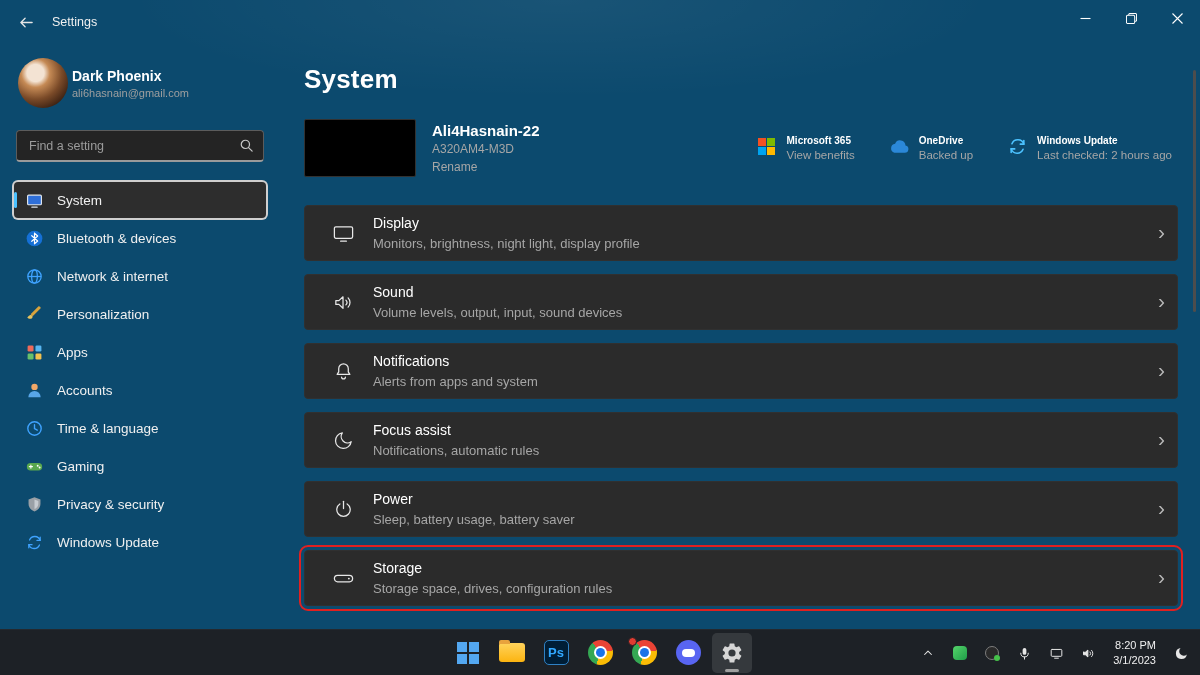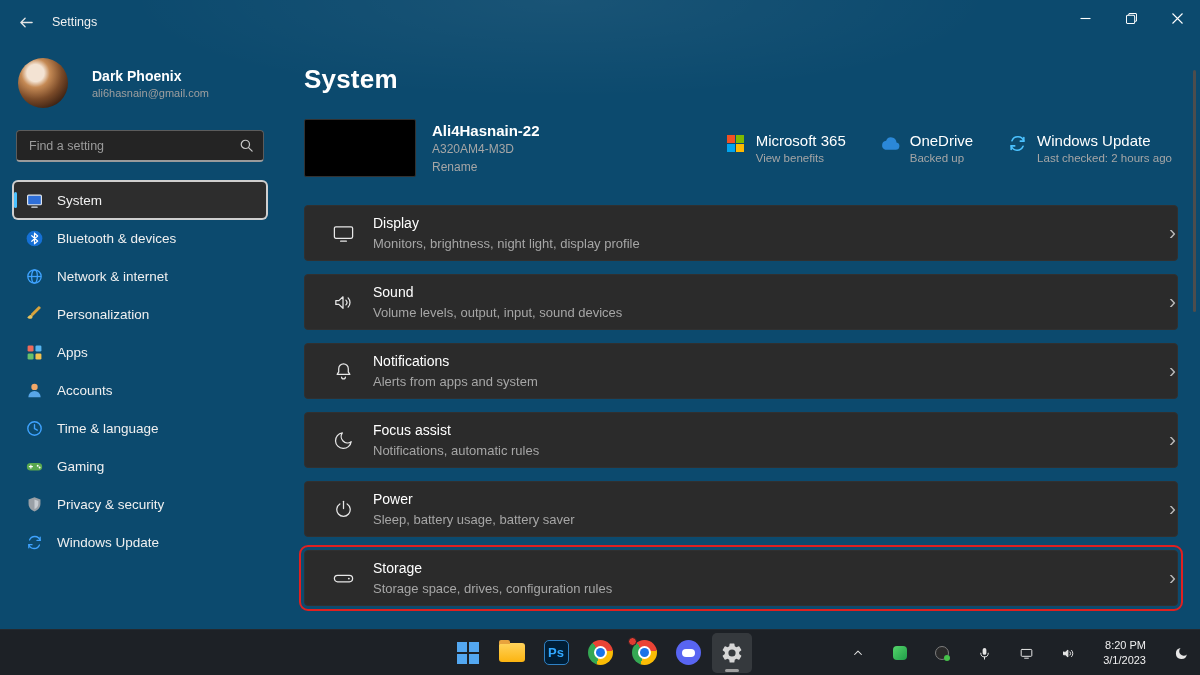--- a/index.html
+++ b/index.html
@@ -19,21 +19,21 @@
   .back-btn { width:40px; height:36px; margin-left:6px; display:flex; align-items:center; justify-content:center; border-radius:4px; cursor:pointer; }
   .app-title { font-size:12.5px; color:#f0f0f0; margin-left:6px; }
   .win-controls { position:absolute; right:0; top:0; display:flex; height:36px; }
   .win-btn { width:46px; height:36px; display:flex; align-items:center; justify-content:center; }
 
   
   .body-area { position:absolute; top:44px; left:0; right:0; bottom:46px; display:flex; }
 
   
   .sidebar { width:280px; padding:6px 14px 0 14px; flex:none; }
-  .user-block { display:flex; align-items:center; gap:24px; margin:8px 4px 22px 4px; cursor:pointer; }
+  .user-block { display:flex; align-items:center; gap:4px; margin:8px 4px 22px 4px; cursor:pointer; }
   .avatar { width:50px; height:50px; border-radius:50%; flex:none;
     background:radial-gradient(circle at 35% 30%, #f3e3d3 0 18%, #c58a55 30%, #7a4a28 55%, #3a2012 80%, #1c0f08 100%); }
   .user-name { font-size:14px; font-weight:700; color:#fff; }
   .user-email { font-size:11px; color:#9f9f9f; margin-top:3px; }
 
   .search-box { position:relative; margin:0 2px 20px 2px; }
   .search-box input {
     width:100%; height:32px; background:#242424; border:1px solid #5c5c5c; border-bottom:2px solid #9a9a9a;
     border-radius:4px; color:#e8e8e8; font-size:12.5px; padding:0 24px 0 12px; outline:none;
     font-family:"Liberation Sans","DejaVu Sans",sans-serif;
@@ -55,29 +55,29 @@
 
   .device-row { display:flex; align-items:center; }
   .device-thumb { width:112px; height:58px; background:#000; border:1px solid #323232; border-radius:2px; flex:none; margin-right:16px; }
   .device-name { font-size:15px; font-weight:700; }
   .device-model { font-size:12px; color:#a6a6a6; margin-top:3px; }
   .device-rename { font-size:12px; color:#a6a6a6; margin-top:4px; cursor:pointer; }
 
   .status-cards { margin-left:auto; display:flex; gap:34px; margin-right:6px; }
   .status-card { display:flex; gap:10px; align-items:flex-start; cursor:pointer; }
   .status-card .s-ic { width:20px; height:20px; flex:none; margin-top:1px; display:flex; align-items:center; justify-content:center; }
-  .card-title { font-size:15px; font-weight:400; }
+  .card-title { font-size:10px; font-weight:700; }
   .card-sub { font-size:11.5px; color:#a6a6a6; margin-top:3px; }
 
   .ms-grid { display:grid; grid-template-columns:8px 8px; grid-template-rows:8px 8px; gap:1px; }
   .ms-grid i { display:block; }
 
   .rows { margin-top:28px; }
   .srow { height:56px; background:#2b2b2b; border:1px solid #303030; border-radius:4px; margin-bottom:13px;
-    display:flex; align-items:center; padding:0 1px 0 16px; cursor:pointer; }
+    display:flex; align-items:center; padding:0 12px 0 16px; cursor:pointer; }
   .srow .r-ic { width:24px; height:24px; margin:0 18px 0 10px; flex:none; display:flex; align-items:center; justify-content:center; }
   .r-title { font-size:14px; color:#fff; }
   .r-sub { font-size:13px; color:#a6a6a6; margin-top:5px; }
   .chev { margin-left:auto; font-size:21px; color:#b8b8b8; line-height:1; padding-bottom:3px; }
   .srow.highlighted { outline:2px solid #e02020; outline-offset:3px; }
 
   .scrollbar-track { position:absolute; right:4px; top:70px; width:3px; height:242px; background:#4d4d4d; border-radius:2px; }
 
   
   .taskbar { position:absolute; left:0; right:0; bottom:0; height:46px; background:rgba(30,32,36,0.97);
@@ -95,21 +95,21 @@
   .ps-tile { width:25px; height:25px; background:#001e36; border:1px solid #2f81c4; border-radius:5px;
     color:#31a8ff; font-size:13px; font-weight:700; display:flex; align-items:center; justify-content:center; }
   .chrome { width:25px; height:25px; border-radius:50%; position:relative;
     background:conic-gradient(from -40deg,#ea4335 0 33.3%,#fbbc05 0 66.6%,#34a853 0 100%); }
   .chrome::before { content:""; position:absolute; inset:6px; background:#fff; border-radius:50%; }
   .chrome::after { content:""; position:absolute; inset:8px; background:#1a73e8; border-radius:50%; }
   .badge { position:absolute; top:4px; left:4px; width:9px; height:9px; border-radius:50%; background:#e03c31; border:1px solid #1e2024; }
   .discord { width:25px; height:25px; border-radius:50%; background:#5865f2; position:relative; }
   .discord::after { content:""; position:absolute; left:6px; top:9px; width:13px; height:8px; background:#fff; border-radius:4px; }
 
-  .tb-tray { position:absolute; right:6px; top:0; height:46px; display:flex; align-items:center; gap:16px; }
+  .tb-tray { position:absolute; right:6px; top:0; height:46px; display:flex; align-items:center; gap:6px; }
   .tray-btn { height:34px; min-width:26px; padding:0 3px; border-radius:4px; display:flex; align-items:center; justify-content:center; cursor:pointer; }
   .tray-green { width:14px; height:14px; border-radius:4px; background:linear-gradient(135deg,#55d46a,#1f9e49); }
   .tray-status { width:14px; height:14px; border-radius:50%; background:#2a2a2a; border:1.5px solid #7d7d7d; position:relative; }
   .tray-status::after { content:""; position:absolute; right:-2px; bottom:-2px; width:6px; height:6px; border-radius:50%; background:#46c24a; }
   .clock { text-align:right; font-size:11px; line-height:15px; color:#f0f0f0; padding:0 6px; cursor:pointer; }
 
   svg { display:block; }
 </style>
 </head>
 <body>

